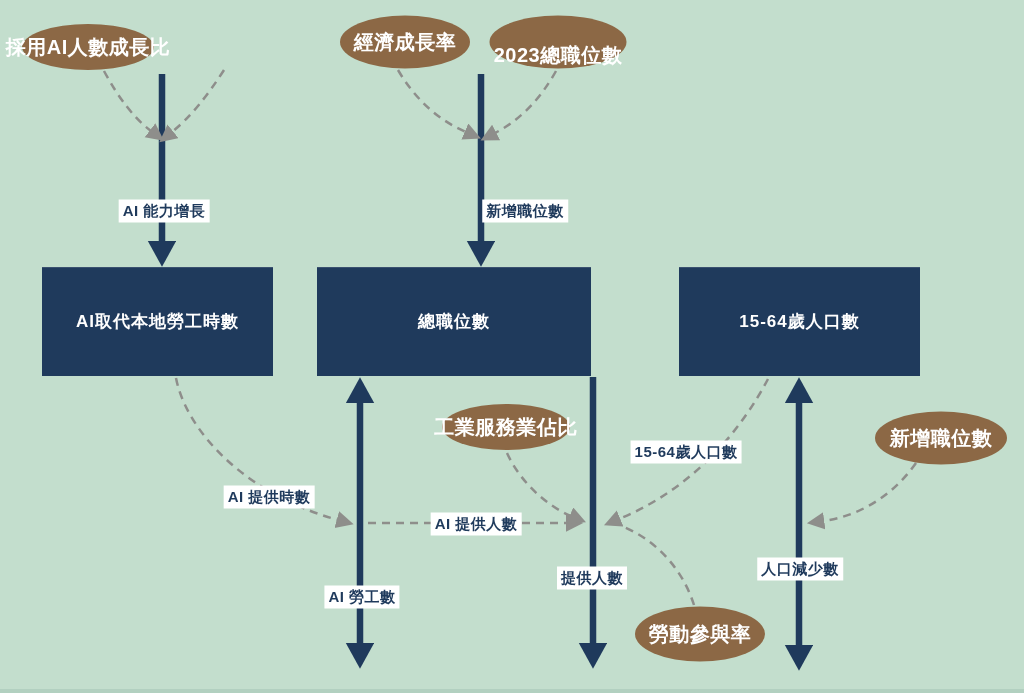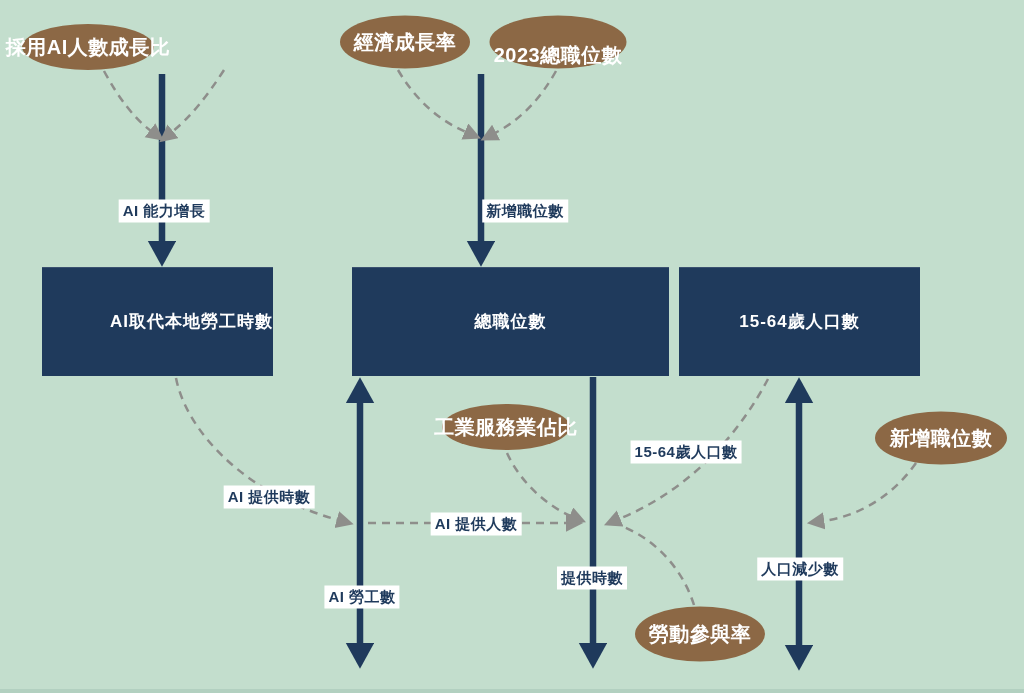--- a/index.html
+++ b/index.html
@@ -62,24 +62,24 @@
       <path d="M556,71 Q532,114 495,133" marker-end="url(#mGray)"></path>
       <path d="M176,378 C186,430 244,494 338,520" marker-end="url(#mGray)"></path>
       <path d="M368,523 L567,523" marker-end="url(#mGray)"></path>
       <path d="M507,453 C520,482 547,506 571,516" marker-end="url(#mGray)"></path>
       <path d="M768,379 C741,430 694,488 619,519" marker-end="url(#mGray)"></path>
       <path d="M694,605 C683,570 657,541 624,527"></path>
       <path d="M916,463 C889,501 853,517 823,521" marker-end="url(#mGray)"></path>
     </g>
   </svg>
 
-  <div class="stock" style="left:42px;top:267px;width:231px;height:109px;justify-content:flex-end;">
+  <div class="stock" style="left:42px;top:267px;width:231px;height:109px;">
     <span>AI取代本地勞工時數</span>
   </div>
-  <div class="stock" style="left:317px;top:267px;width:317px;height:109px;margin-left:35px;">
+  <div class="stock" style="left:317px;top:267px;width:274px;height:109px;">
     <span>總職位數</span>
   </div>
   <div class="stock" style="left:679px;top:267px;width:241px;height:109px;">
     <span>15-64歲人口數</span>
   </div>
 
   <div class="variable" style="left:88px;top:47px;width:132px;height:46px;">
     <span>採用AI人數成長比</span>
   </div>
   <div class="variable" style="left:405px;top:42px;width:130px;height:53px;">
@@ -97,17 +97,17 @@
   <div class="variable" style="left:700px;top:634px;width:130px;height:55px;">
     <span>勞動參與率</span>
   </div>
 
   <div class="flow-label" style="left:164px;top:211px;">AI 能力增長</div>
   <div class="flow-label" style="left:482px;top:211px;margin-left:43px;">新增職位數</div>
   <div class="flow-label" style="left:269px;top:451px;margin-top:46px;">AI 提供時數</div>
   <div class="flow-label" style="left:686px;top:452px;">15-64歲人口數</div>
   <div class="flow-label" style="left:476px;top:524px;">AI 提供人數</div>
   <div class="flow-label" style="left:362px;top:597px;">AI 勞工數</div>
-  <div class="flow-label" style="left:592px;top:578px;">提供時數</div>
+  <div class="flow-label" style="left:592px;top:578px;">提供人數</div>
   <div class="flow-label" style="left:800px;top:569px;">人口減少數</div>
 
   <div class="bottom-strip"></div>
 </div>
 
 </body></html>

